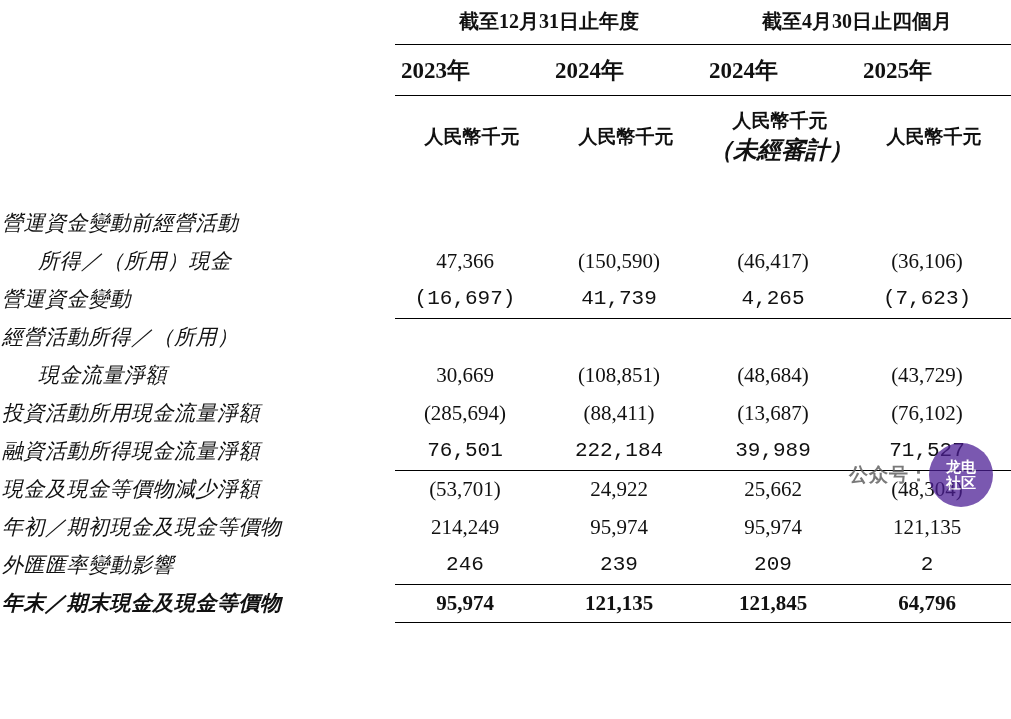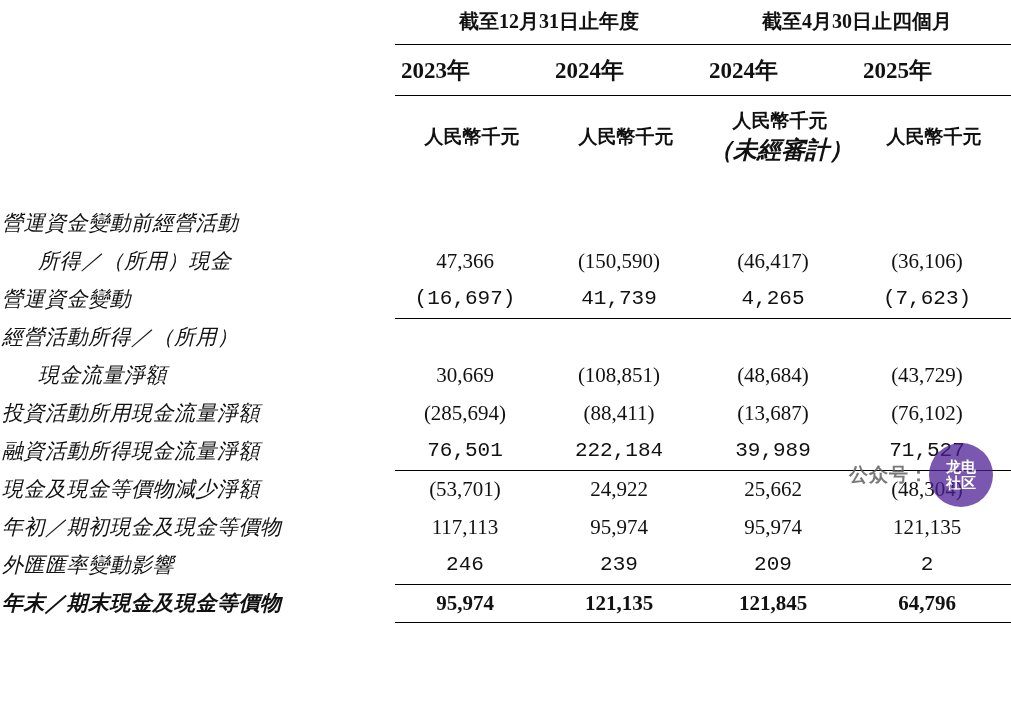--- a/index.html
+++ b/index.html
@@ -234,21 +234,21 @@
         </tr>
         <tr>
           <td class="label">現金及現金等價物減少淨額</td>
           <td class="num">(53,701)</td>
           <td class="num">24,922</td>
           <td class="num">25,662</td>
           <td class="num">(48,304)</td>
         </tr>
         <tr>
           <td class="label">年初／期初現金及現金等價物</td>
-          <td class="num">117,113</td>
+          <td class="num">214,249</td>
           <td class="num">95,974</td>
           <td class="num">95,974</td>
           <td class="num">121,135</td>
         </tr>
         <tr class="rule-under">
           <td class="label">外匯匯率變動影響</td>
           <td class="num">246</td>
           <td class="num">239</td>
           <td class="num">209</td>
           <td class="num">2</td>

